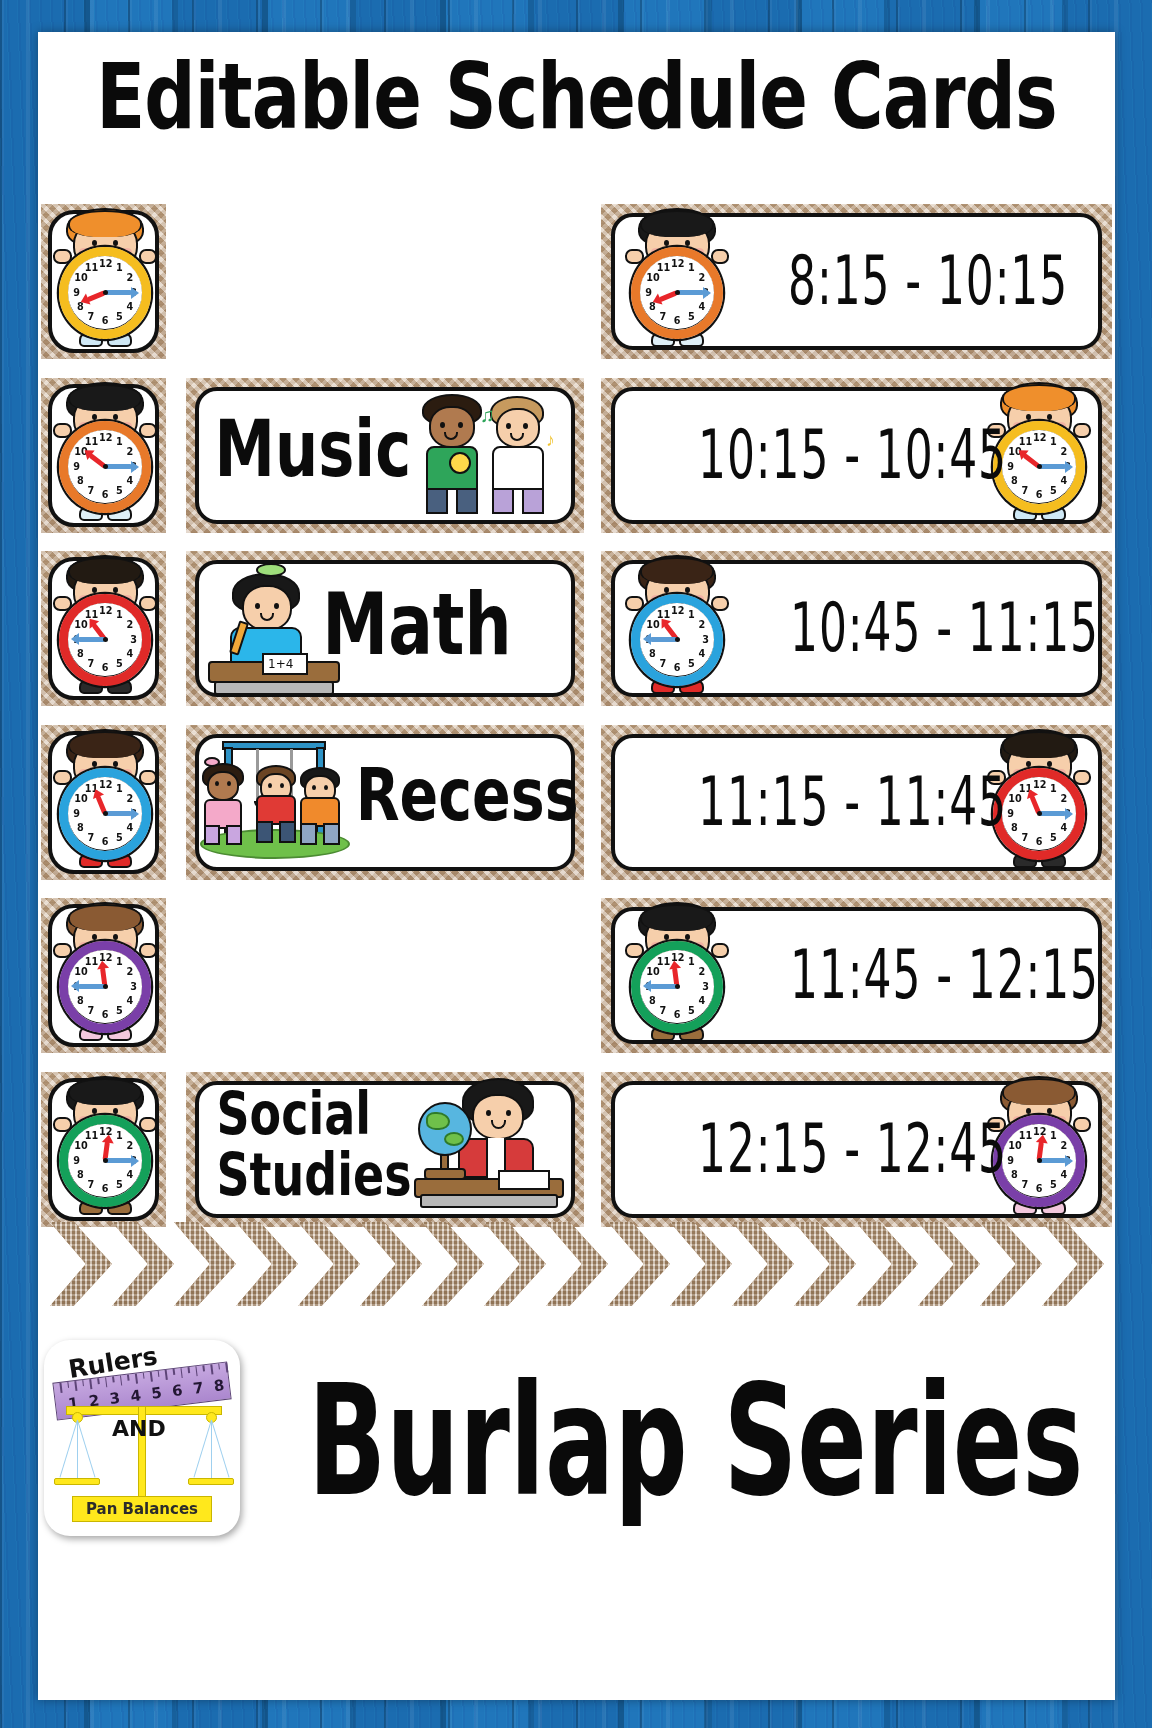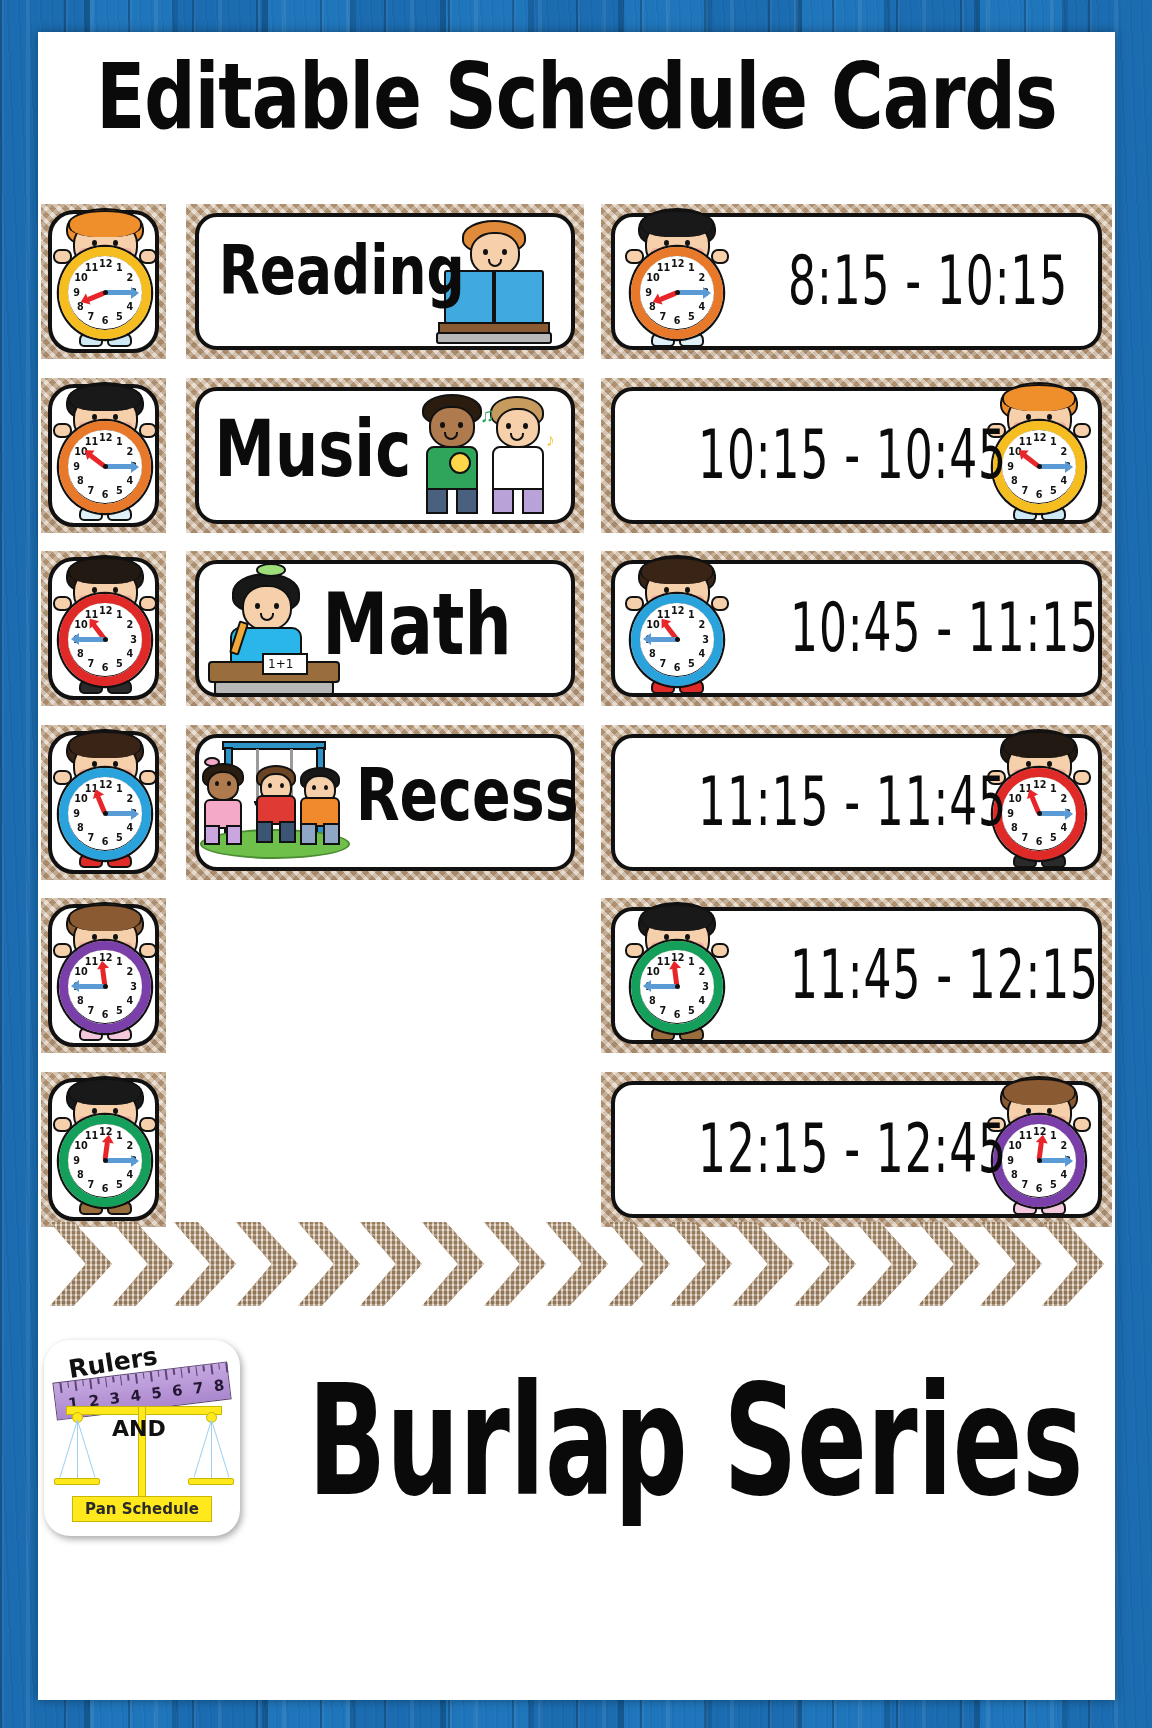--- a/index.html
+++ b/index.html
@@ -285,35 +285,20 @@
             <div class="num" style="left: 54.06px; top: 110.16px; font-size: 9.69px; width: 12.24px;">6</div>
             <div class="num" style="left: 39.78px; top: 106.334px; font-size: 9.69px; width: 12.24px;">7</div>
             <div class="num" style="left: 29.3263px; top: 95.88px; font-size: 9.69px; width: 12.24px;">8</div>
             <div class="num" style="left: 25.5px; top: 81.6px; font-size: 9.69px; width: 12.24px;">9</div>
             <div class="num" style="left: 29.3263px; top: 67.32px; font-size: 9.69px; width: 12.24px;">10</div>
             <div class="num" style="left: 39.78px; top: 56.8663px; font-size: 9.69px; width: 12.24px;">11</div>
             <div class="hand red" style="left: 60.18px; top: 84.15px; width: 19.0944px; height: 5.1px; transform: rotate(157.5deg);"></div>
             <div class="hand blue" style="left: 60.18px; top: 84.15px; width: 27.1728px; height: 5.1px; transform: rotate(0deg);"></div>
             <div class="pivot" style="left: 57.63px; top: 84.15px; width: 5.1px; height: 5.1px;"></div>
           </div>
-        </div>
-        <div class="subject-card burlap">
-          <div class="inner-white"></div>
-          <div class="art" style="left: 248px; top: 14px; width: 122px; height: 128px;">
-      <div style="position:absolute;left:28px;top:2px;width:64px;height:34px;background:#e08a3c;border:2.5px solid #111;border-radius:50% 50% 40% 40%"></div>
-      <div style="position:absolute;left:36px;top:14px;width:50px;height:44px;background:#f6cfab;border:2.5px solid #111;border-radius:46%"></div>
-      <div style="position:absolute;left:49px;top:31px;width:5px;height:6px;background:#111;border-radius:50%"></div>
-      <div style="position:absolute;left:68px;top:31px;width:5px;height:6px;background:#111;border-radius:50%"></div>
-      <div style="position:absolute;left:54px;top:41px;width:14px;height:8px;border:2.5px solid #111;border-top:none;border-radius:0 0 12px 12px"></div>
-      <div style="position:absolute;left:10px;top:52px;width:100px;height:54px;background:#3fa9e0;border:2.5px solid #111;border-radius:3px"></div>
-      <div style="position:absolute;left:58px;top:52px;width:4px;height:54px;background:#111"></div>
-      <div style="position:absolute;left:4px;top:104px;width:112px;height:12px;background:#8a5a33;border:2.5px solid #111"></div>
-      <div style="position:absolute;left:2px;top:114px;width:116px;height:12px;background:#b8b8b8;border:2.5px solid #111;border-radius:3px"></div>
-          </div>
-          <div class="subject-label" style="font-size: 58px; left: 22px; top: 38px;">Reading</div>
         </div>
         <div class="time-card burlap">
           <div class="inner-white"></div>
           <div class="kid" style="left: 16px; top: 2px; width: 120.36px; height: 153px;">
     <div class="hair" style="left:21.42px;top:2.04px;width:77.52px;height:40.8px;
              background:#191919;border:2.55px solid #111;"></div>
     <div class="face" style="left:27.54px;top:13.260000000000002px;width:65.28px;height:53.04px;
              border-width:2.55px;"></div>
     <div class="hair" style="left:23.46px;top:4.08px;width:73.44px;height:26.52px;
              background:#191919;border:2.55px solid #111;border-bottom:none;"></div>
@@ -517,21 +502,21 @@
       <div style="position:absolute;left:28px;top:12px;width:68px;height:40px;background:#181818;border:2.5px solid #111;border-radius:50% 50% 36% 36%"></div>
       <div style="position:absolute;left:38px;top:24px;width:50px;height:46px;background:#f6cfab;border:2.5px solid #111;border-radius:46%"></div>
       <div style="position:absolute;left:51px;top:42px;width:5px;height:6px;background:#111;border-radius:50%"></div>
       <div style="position:absolute;left:70px;top:42px;width:5px;height:6px;background:#111;border-radius:50%"></div>
       <div style="position:absolute;left:56px;top:52px;width:14px;height:8px;border:2.5px solid #111;border-top:none;border-radius:0 0 12px 12px"></div>
       <div style="position:absolute;left:52px;top:2px;width:30px;height:14px;background:#9ede7b;border:2.5px solid #111;border-radius:50%"></div>
       <div style="position:absolute;left:26px;top:66px;width:72px;height:38px;background:#2bb6ea;border:2.5px solid #111;border-radius:10px 10px 0 0"></div>
       <div style="position:absolute;left:30px;top:60px;width:10px;height:34px;background:#f0a83a;border:2.5px solid #111;transform:rotate(18deg);border-radius:2px"></div>
       <div style="position:absolute;left:4px;top:100px;width:132px;height:22px;background:#9a6d3c;border:2.5px solid #111;border-radius:4px"></div>
       <div style="position:absolute;left:58px;top:92px;width:46px;height:22px;background:#fff;border:2px solid #111"></div>
-      <div style="position:absolute;left:64px;top:96px;font-size:12px;font-family:'DejaVu Sans',sans-serif;color:#111">1+1</div>
+      <div style="position:absolute;left:64px;top:96px;font-size:12px;font-family:'DejaVu Sans',sans-serif;color:#111">1+4</div>
       <div style="position:absolute;left:10px;top:120px;width:120px;height:14px;background:#b8b8b8;border:2.5px solid #111;border-radius:3px"></div>
           </div>
           <div class="subject-label" style="font-size: 72px; left: 128px; top: 38px;">Math</div>
         </div>
         <div class="time-card burlap">
           <div class="inner-white"></div>
           <div class="kid" style="left: 16px; top: 2px; width: 120.36px; height: 153px;">
     <div class="hair" style="left:21.42px;top:2.04px;width:77.52px;height:40.8px;
              background:#3a2416;border:2.55px solid #111;"></div>
     <div class="face" style="left:27.54px;top:13.260000000000002px;width:65.28px;height:53.04px;
@@ -823,20 +808,42 @@
             <div class="num" style="left: 54.06px; top: 110.16px; font-size: 9.69px; width: 12.24px;">6</div>
             <div class="num" style="left: 39.78px; top: 106.334px; font-size: 9.69px; width: 12.24px;">7</div>
             <div class="num" style="left: 29.3263px; top: 95.88px; font-size: 9.69px; width: 12.24px;">8</div>
             <div class="num" style="left: 25.5px; top: 81.6px; font-size: 9.69px; width: 12.24px;">9</div>
             <div class="num" style="left: 29.3263px; top: 67.32px; font-size: 9.69px; width: 12.24px;">10</div>
             <div class="num" style="left: 39.78px; top: 56.8663px; font-size: 9.69px; width: 12.24px;">11</div>
             <div class="hand red" style="left: 60.18px; top: 84.15px; width: 19.0944px; height: 5.1px; transform: rotate(-82.5deg);"></div>
             <div class="hand blue" style="left: 60.18px; top: 84.15px; width: 27.1728px; height: 5.1px; transform: rotate(0deg);"></div>
             <div class="pivot" style="left: 57.63px; top: 84.15px; width: 5.1px; height: 5.1px;"></div>
           </div>
+        </div>
+        <div class="subject-card burlap">
+          <div class="inner-white"></div>
+          <div class="art" style="left: 228px; top: 6px; width: 152px; height: 134px;">
+      <div style="position:absolute;left:48px;top:0px;width:72px;height:46px;background:#181818;border:2.5px solid #111;border-radius:50% 50% 36% 36%"></div>
+      <div style="position:absolute;left:58px;top:16px;width:52px;height:46px;background:#f6cfab;border:2.5px solid #111;border-radius:46%"></div>
+      <div style="position:absolute;left:72px;top:32px;width:5px;height:6px;background:#111;border-radius:50%"></div>
+      <div style="position:absolute;left:92px;top:32px;width:5px;height:6px;background:#111;border-radius:50%"></div>
+      <div style="position:absolute;left:77px;top:42px;width:15px;height:9px;border:2.5px solid #111;border-top:none;border-radius:0 0 12px 12px"></div>
+      <div style="position:absolute;left:44px;top:60px;width:76px;height:40px;background:#d63b3b;border:2.5px solid #111;border-radius:10px 10px 0 0"></div>
+      <div style="position:absolute;left:72px;top:60px;width:20px;height:40px;background:#fff;border-left:2px solid #111;border-right:2px solid #111"></div>
+      <div style="position:absolute;left:4px;top:24px;width:54px;height:54px;background:#57b6e0;border:2.5px solid #111;border-radius:50%"></div>
+      <div style="position:absolute;left:12px;top:34px;width:24px;height:18px;background:#6fc04a;border:2px solid #2f7a2a;border-radius:40% 60% 50% 45%"></div>
+      <div style="position:absolute;left:30px;top:54px;width:20px;height:14px;background:#6fc04a;border:2px solid #2f7a2a;border-radius:50%"></div>
+      <div style="position:absolute;left:26px;top:76px;width:9px;height:18px;background:#9a6d3c;border:2.5px solid #111"></div>
+      <div style="position:absolute;left:10px;top:90px;width:42px;height:12px;background:#9a6d3c;border:2.5px solid #111;border-radius:4px"></div>
+      <div style="position:absolute;left:0px;top:100px;width:150px;height:20px;background:#9a6d3c;border:2.5px solid #111;border-radius:4px"></div>
+      <div style="position:absolute;left:84px;top:92px;width:52px;height:20px;background:#fff;border:2px solid #111"></div>
+      <div style="position:absolute;left:6px;top:116px;width:138px;height:14px;background:#b8b8b8;border:2.5px solid #111;border-radius:3px"></div>
+          </div>
+          <div class="subject-label" style="font-size: 50px; left: 22px; top: 22px;">Social
+Studies</div>
         </div>
         <div class="time-card burlap">
           <div class="inner-white"></div>
           <div class="kid" style="left: 378px; top: 2px; width: 120.36px; height: 153px;">
     <div class="hair" style="left:21.42px;top:2.04px;width:77.52px;height:40.8px;
              background:#8a5a33;border:2.55px solid #111;"></div>
     <div class="face" style="left:27.54px;top:13.260000000000002px;width:65.28px;height:53.04px;
              border-width:2.55px;"></div>
     <div class="hair" style="left:23.46px;top:4.08px;width:73.44px;height:26.52px;
              background:#8a5a33;border:2.55px solid #111;border-bottom:none;"></div>
@@ -939,18 +946,18 @@
     <div class="knob" style="left:162px"></div>
     <div class="str" style="left:33px;top:80px;height:60px;transform:rotate(17deg);transform-origin:top"></div>
     <div class="str" style="left:33px;top:80px;height:60px;transform:rotate(-17deg);transform-origin:top"></div>
     <div class="str" style="left:33px;top:80px;height:60px"></div>
     <div class="str" style="left:167px;top:80px;height:60px;transform:rotate(17deg);transform-origin:top"></div>
     <div class="str" style="left:167px;top:80px;height:60px;transform:rotate(-17deg);transform-origin:top"></div>
     <div class="str" style="left:167px;top:80px;height:60px"></div>
     <div class="pan" style="left:10px;top:138px"></div>
     <div class="pan" style="left:144px;top:138px"></div>
     <div class="and">AND</div>
-    <div class="tag">Pan Schedule</div>
+    <div class="tag">Pan Balances</div>
   </div>
 
   <div id="series">Burlap Series</div>
 
 </div>
 
 </body></html>

